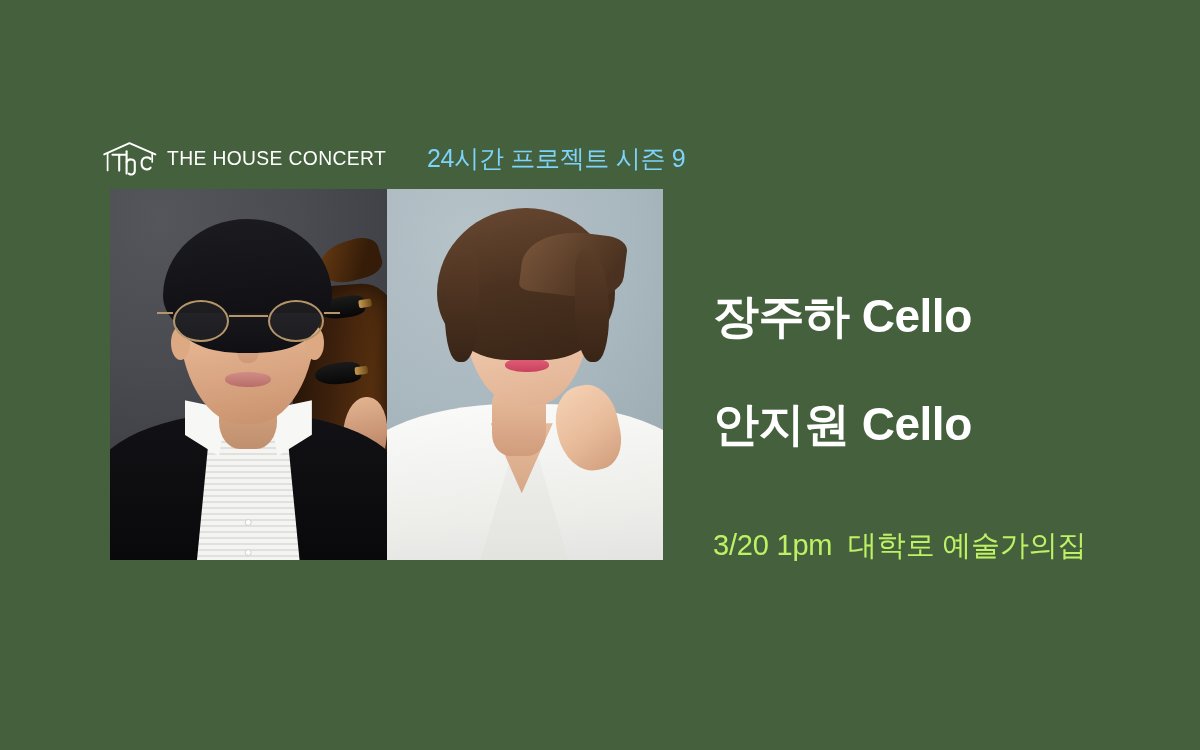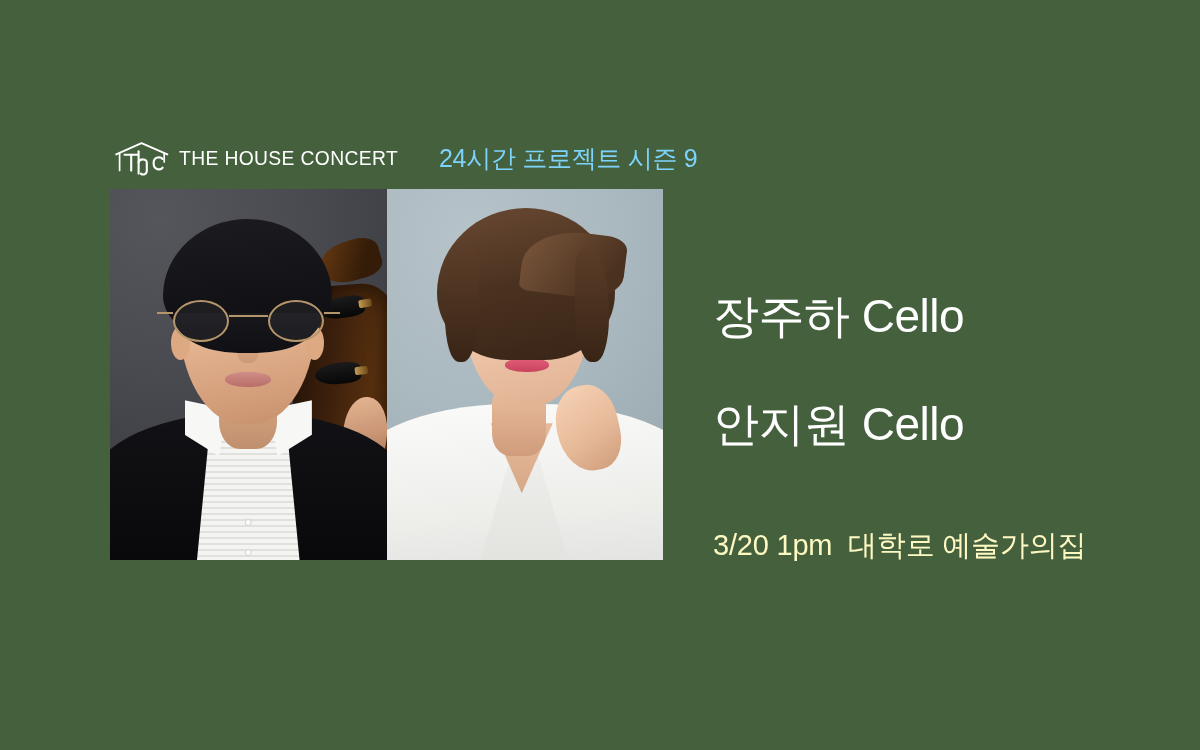--- a/index.html
+++ b/index.html
@@ -15,21 +15,21 @@
   #poster {
     position: relative;
     width: 1200px;
     height: 750px;
     background: #44603c;
   }
 
   
   #header-row {
     position: absolute;
-    left: 114px;
+    left: 102px;
     top: 139px;
     width: 600px;
     height: 40px;
   }
 
   #brand-lockup {
     position: absolute;
     left: 0;
     top: 0;
     height: 38px;
@@ -466,28 +466,28 @@
     left: 713px;
     top: 262px;
     width: 470px;
   }
   .performer-line {
     color: #ffffff;
     font-size: 46px;
     line-height: 108px;
     white-space: nowrap;
     letter-spacing: -0.5px;
-    font-weight: 400;
+    font-weight: 700;
   }
 
   #event-details {
     position: absolute;
     left: 713px;
     top: 525px;
-    color: #fef9c3;
+    color: #bef264;
     font-size: 29px;
     line-height: 40px;
     white-space: pre;
     letter-spacing: -0.2px;
     font-weight: 400;
   }
 </style>
 </head>
 <body>
 

